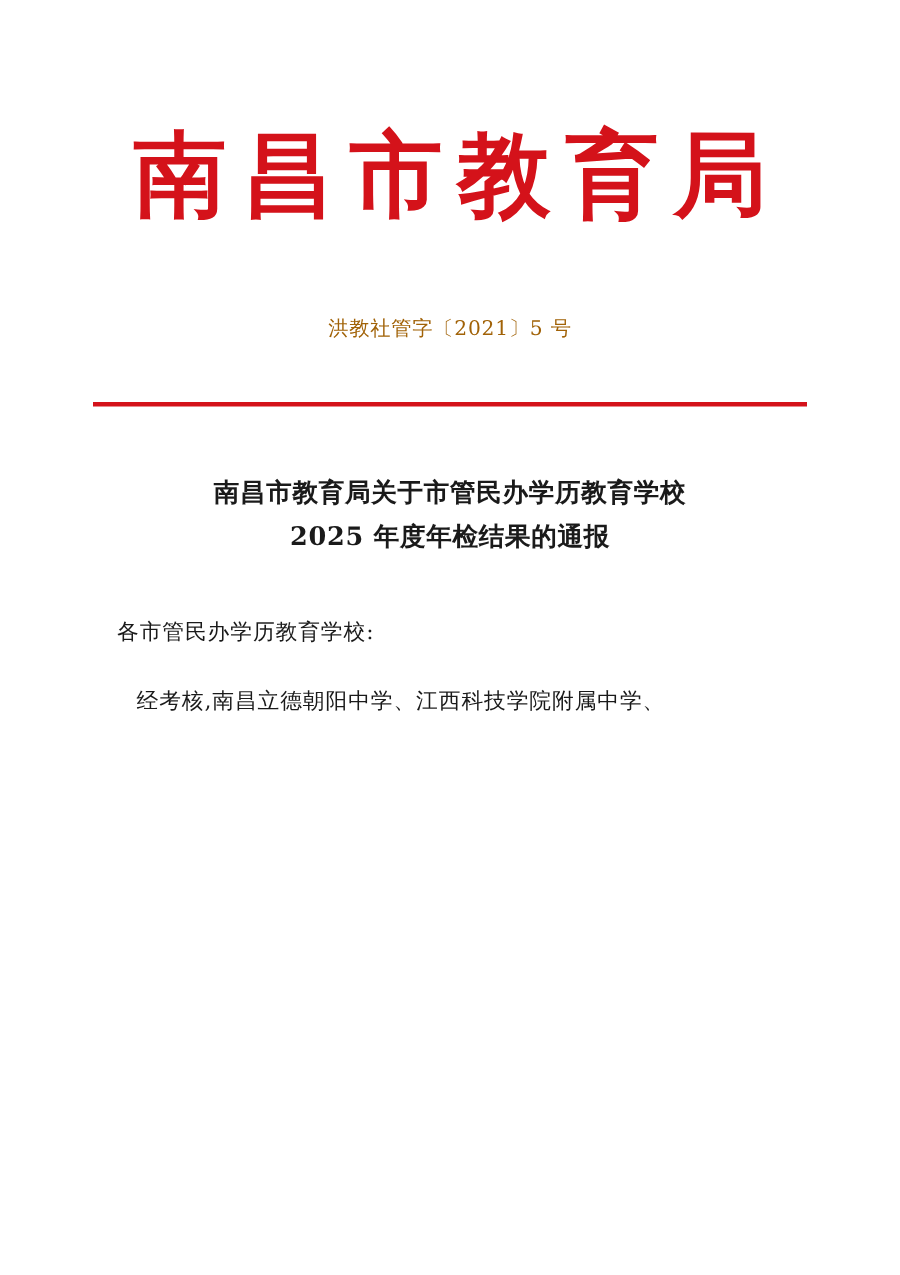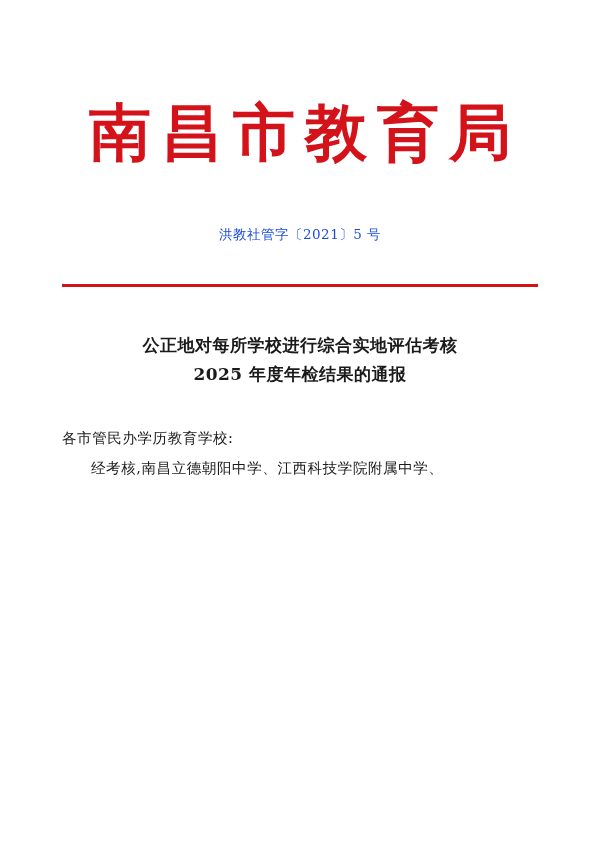--- a/index.html
+++ b/index.html
@@ -12,39 +12,39 @@
     background: #ffffff;
     font-family: "DejaVu Serif", "Liberation Serif", serif;
     color: #1a1a1a;
     overflow: hidden;
   }
   .page {
     position: relative;
     width: 600px;
     height: 850px;
     box-sizing: border-box;
-    padding: 16px 62px;
+    padding: 0 62px;
     background: #ffffff;
   }
   .masthead {
     text-align: center;
     color: #d4121a;
     font-family: "DejaVu Serif", "Liberation Serif", serif;
     font-weight: bold;
     font-size: 62px;
     letter-spacing: 10px;
     line-height: 1;
     padding-top: 86px;
     text-indent: 10px;
     white-space: nowrap;
   }
   .doc-number {
     text-align: center;
     font-size: 13.5px;
-    color: #1d4ed8;
+    color: #a16207;
     margin-top: 62px;
     letter-spacing: 0.5px;
     font-family: "DejaVu Serif", "Liberation Serif", serif;
   }
   .red-rule {
     margin-top: 40px;
     height: 2.5px;
     background: #d4121a;
     width: 100%;
   }
@@ -60,21 +60,21 @@
     display: block;
   }
   .body-text {
     margin-top: 34px;
     font-size: 14.5px;
     line-height: 2.05;
     letter-spacing: 0.6px;
     text-align: justify;
   }
   .salutation {
-    margin: 0;
+    margin: 16px;
   }
   .para {
     margin: 0;
     text-indent: 2em;
   }
   .para + .para {
     margin-top: 17px;
     font-weight: bold;
   }
 </style>
@@ -83,21 +83,21 @@
 
 <div class="page">
 
   <div class="masthead">南昌市教育局</div>
 
   <div class="doc-number">洪教社管字〔2021〕5 号</div>
 
   <div class="red-rule"></div>
 
   <div class="title">
-    <span>公正地对每所学校进行综合实地评估考核</span>
+    <span>南昌市教育局关于市管民办学历教育学校</span>
     <span>2025 年度年检结果的通报</span>
   </div>
 
   <div class="body-text">
     <p class="salutation">各市管民办学历教育学校:</p>
     <p class="para">经考核,南昌立德朝阳中学、江西科技学院附属中学、</p>
   </div>
 
 </div>
 

